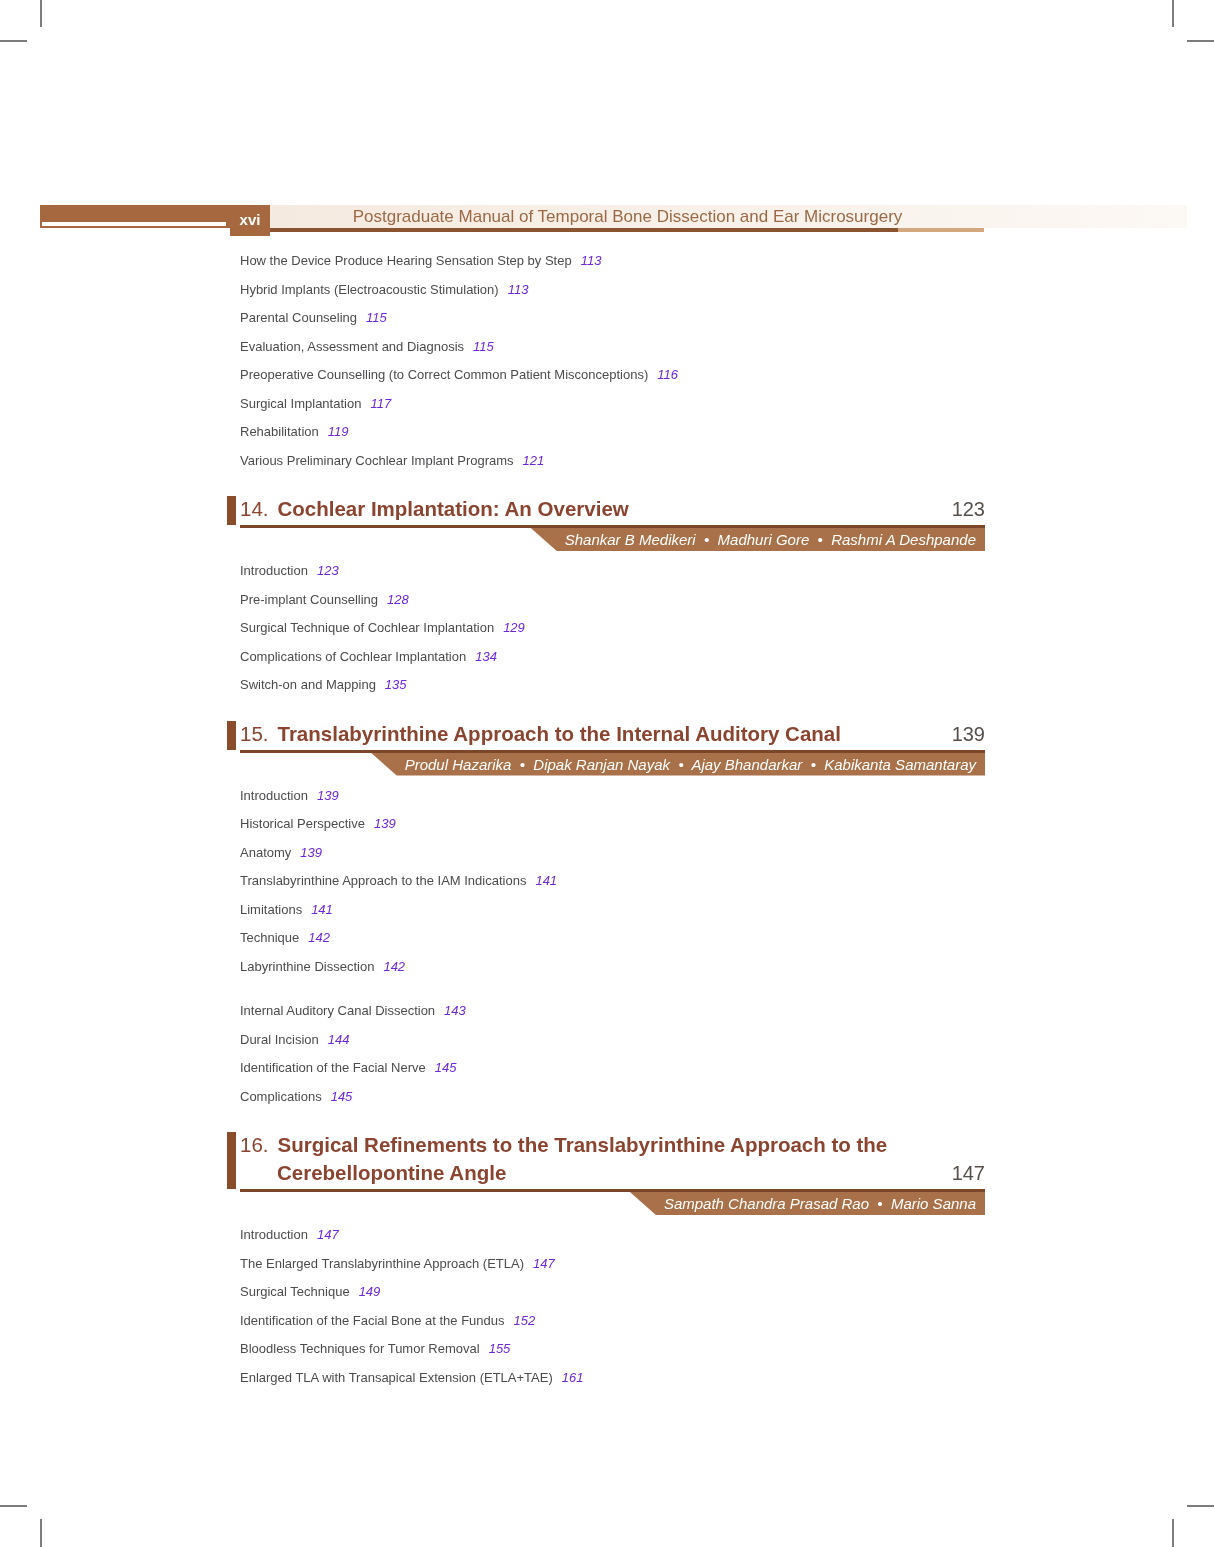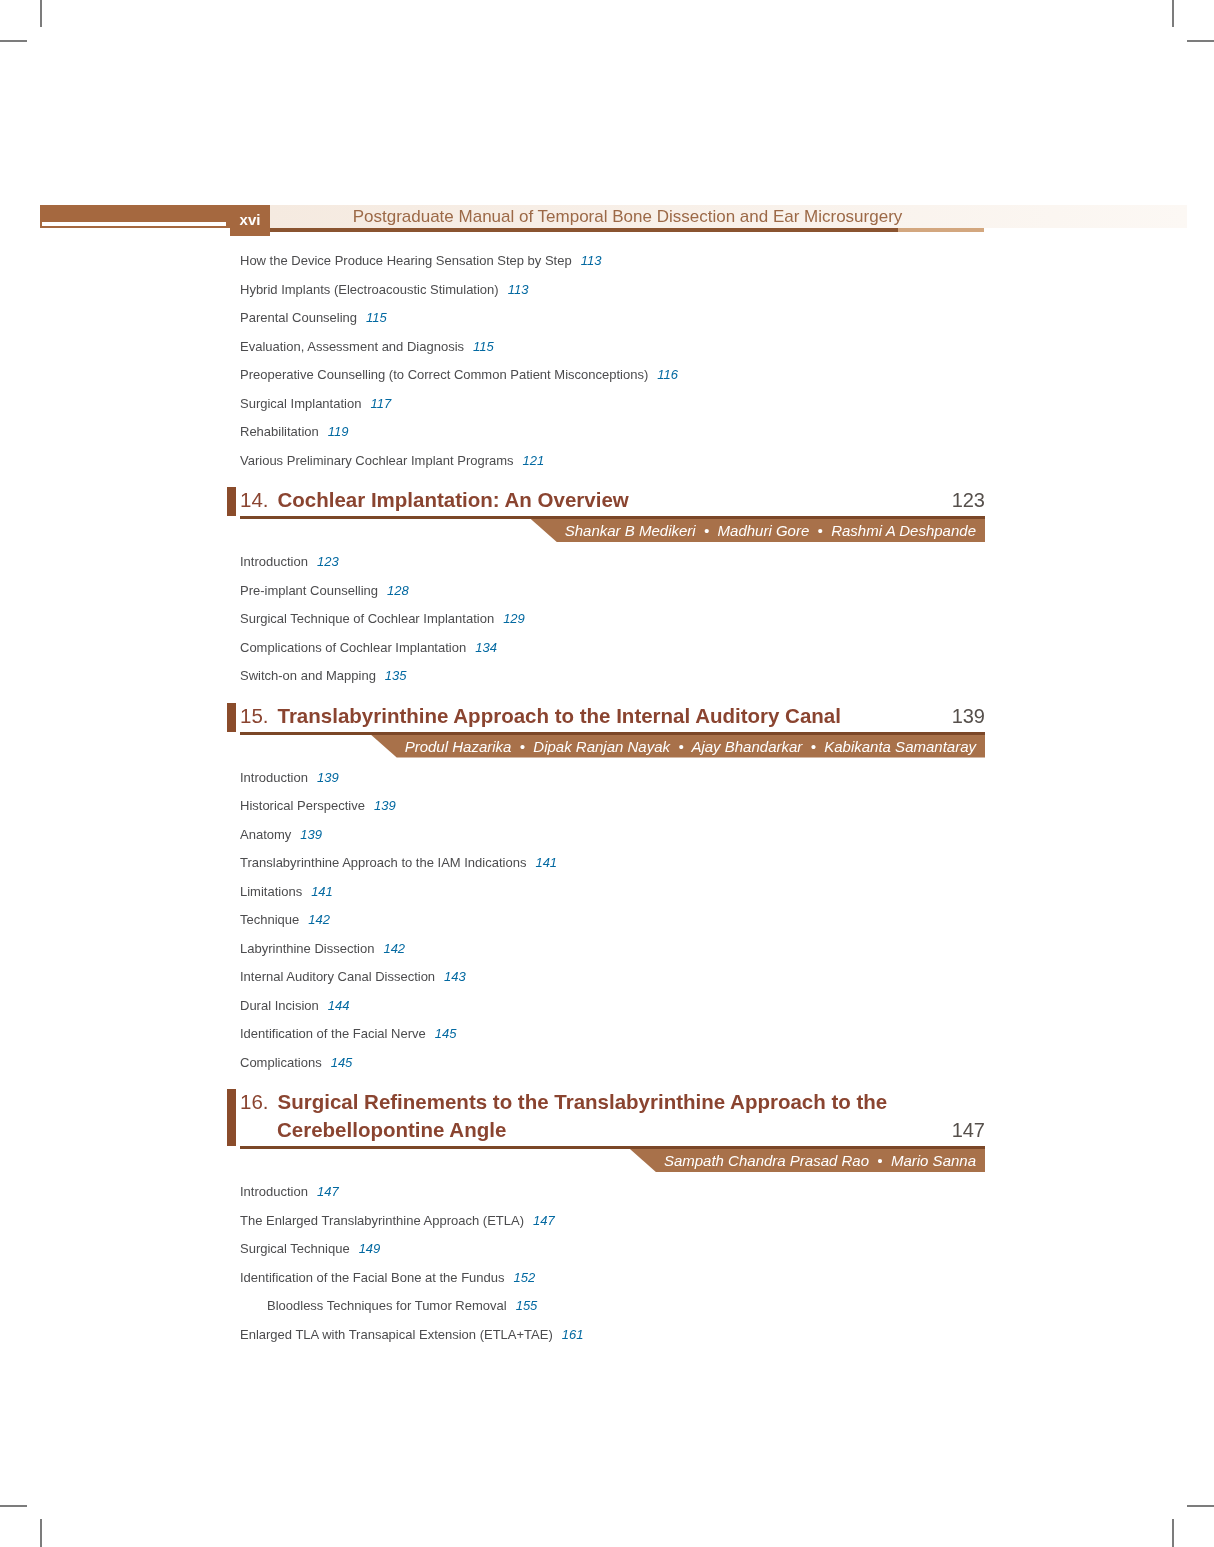--- a/index.html
+++ b/index.html
@@ -18,23 +18,23 @@
             background:linear-gradient(to right,#F5EAE0,#FCF8F4);}
   .hdr-title{width:715px;text-align:center;color:#9C6947;font-size:17px;line-height:23px;white-space:nowrap;}
   .hdr-rule{position:absolute;left:270px;top:228px;width:628px;height:4px;background:#8A5430;}
   .hdr-rule-light{position:absolute;left:898px;top:228px;width:86px;height:4px;background:#D3A77F;}
 
   
   #toc{position:absolute;left:240px;top:247px;width:745px;}
 
   .entry{display:flex;align-items:baseline;line-height:28.5px;font-size:13px;color:#4C4C4E;}
   .entry-title{white-space:pre;}
-  .entry-page{margin-left:9px;font-style:italic;color:#0369a1;}
-
-  .chapter-block{position:relative;margin:11px 0 6px 0;}
+  .entry-page{margin-left:9px;font-style:italic;color:#6d28d9;}
+
+  .chapter-block{position:relative;margin:20px 0 6px 0;}
   .chapter-accent-bar{position:absolute;left:-13px;top:1px;bottom:26px;width:9px;background:#8A4C2B;}
   .chapter-title-line{display:flex;align-items:baseline;line-height:28px;font-size:20.5px;color:#8A4430;}
   .chapter-title-line.indent{padding-left:37px;}
   .chapter-number{margin-right:9px;}
   .chapter-title{font-weight:bold;white-space:pre;}
   .chapter-page{margin-left:auto;font-size:20px;color:#56504C;}
   .chapter-rule{height:3px;background:#7B4728;margin-top:2px;}
   .chapter-authors{margin-left:auto;width:max-content;height:23px;line-height:23px;
                    background:#A8714A;color:#ffffff;font-style:italic;font-size:15px;
                    padding:0 9px 0 34px;clip-path:polygon(0 0,100% 0,100% 100%,26px 100%);
@@ -164,21 +164,21 @@
         <div class="entry">
           <div class="entry-title" style="display: inline;">Technique</div>
           <div class="entry-page" style="display: inline;">142</div>
         </div>
         <div class="entry">
           <div class="entry-title" style="display: inline;">Labyrinthine Dissection</div>
           <div class="entry-page" style="display: inline;">142</div>
         </div>
         <div class="entry">
           <div class="entry-title" style="display: inline; text-align: right;">Internal Auditory Canal Dissection</div>
-          <div class="entry-page" style="display: inline;">143</div>
+          <div class="entry-page" style="display: inline; margin-top: 16px;">143</div>
         </div>
         <div class="entry">
           <div class="entry-title" style="display: inline;">Dural Incision</div>
           <div class="entry-page" style="display: inline;">144</div>
         </div>
         <div class="entry">
           <div class="entry-title" style="display: inline;">Identification of the Facial Nerve</div>
           <div class="entry-page" style="display: inline;">145</div>
         </div>
         <div class="entry">
@@ -210,21 +210,21 @@
         </div>
         <div class="entry">
           <div class="entry-title" style="display: inline;">Surgical Technique</div>
           <div class="entry-page" style="display: inline;">149</div>
         </div>
         <div class="entry">
           <div class="entry-title" style="display: inline;">Identification of the Facial Bone at the Fundus</div>
           <div class="entry-page" style="display: inline;">152</div>
         </div>
         <div class="entry">
-          <div class="entry-title" style="display: inline; margin-left: 27px;">Bloodless Techniques for Tumor Removal</div>
+          <div class="entry-title" style="display: inline;">Bloodless Techniques for Tumor Removal</div>
           <div class="entry-page" style="display: inline;">155</div>
         </div>
         <div class="entry">
           <div class="entry-title" style="display: inline;">Enlarged TLA with Transapical Extension (ETLA+TAE)</div>
           <div class="entry-page" style="display: inline;">161</div>
         </div>
       </div>
     </div>
 
 </div>

